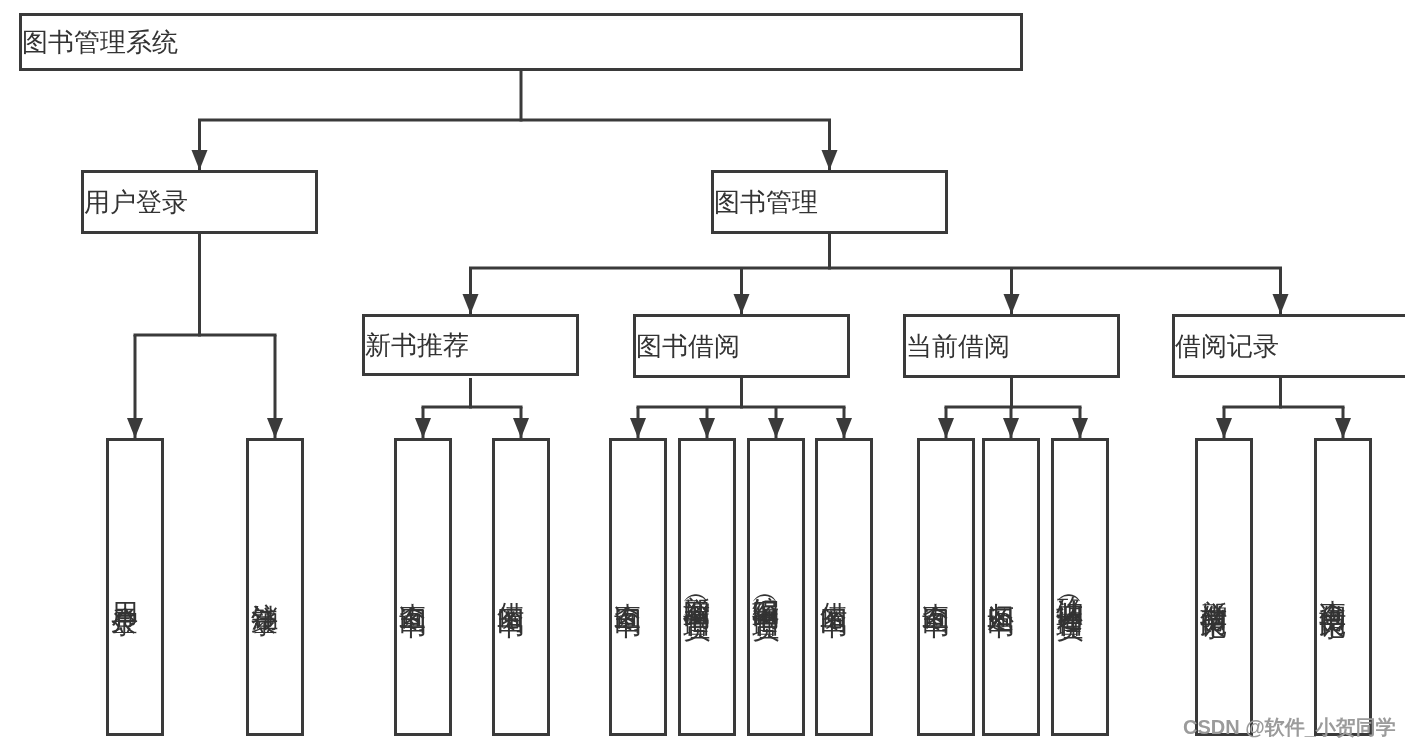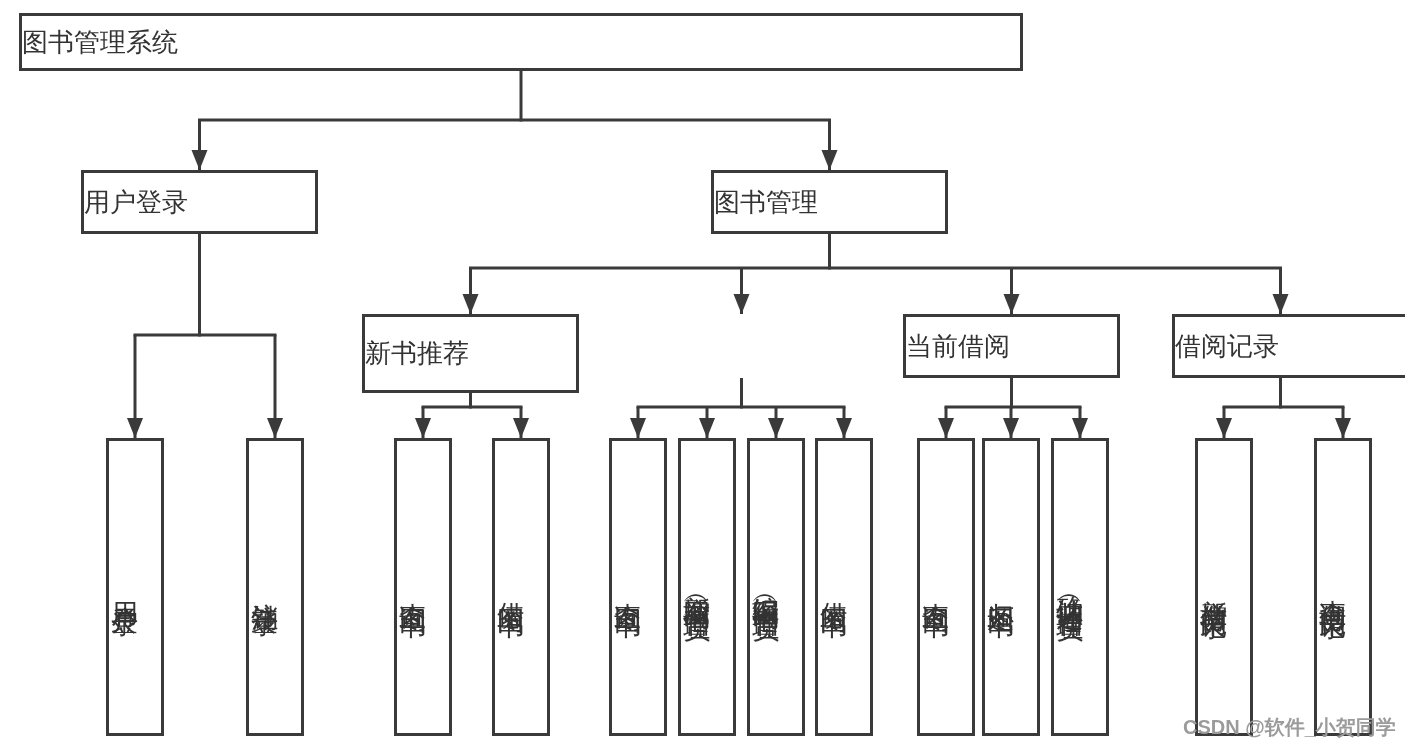--- a/index.html
+++ b/index.html
@@ -81,22 +81,25 @@
     <span class="hlabel">图书管理系统</span>
   </div>
 
   <div class="box" style="left:81px;top:170px;width:237px;height:64px">
     <span class="hlabel">用户登录</span>
   </div>
   <div class="box" style="left:711px;top:170px;width:237px;height:64px">
     <span class="hlabel">图书管理</span>
   </div>
 
-  <div class="box" style="left:362px;top:314px;width:217px;height:79px">
+  <div class="box" style="left:362px;top:314px;width:217px;height:62px">
     <span class="hlabel">新书推荐</span>
+  </div>
+  <div class="box" style="left:633px;top:314px;width:217px;height:64px">
+    <span class="hlabel">图书借阅</span>
   </div>
   <div class="box" style="left:903px;top:314px;width:217px;height:64px">
     <span class="hlabel">当前借阅</span>
   </div>
   <div class="box" style="left:1172px;top:314px;width:250px;height:64px">
     <span class="hlabel">借阅记录</span>
   </div>
 
   <div class="box leaf" style="left:106px;top:438px;width:58px;height:298px">
     <span class="vlabel">用户登录</span>

